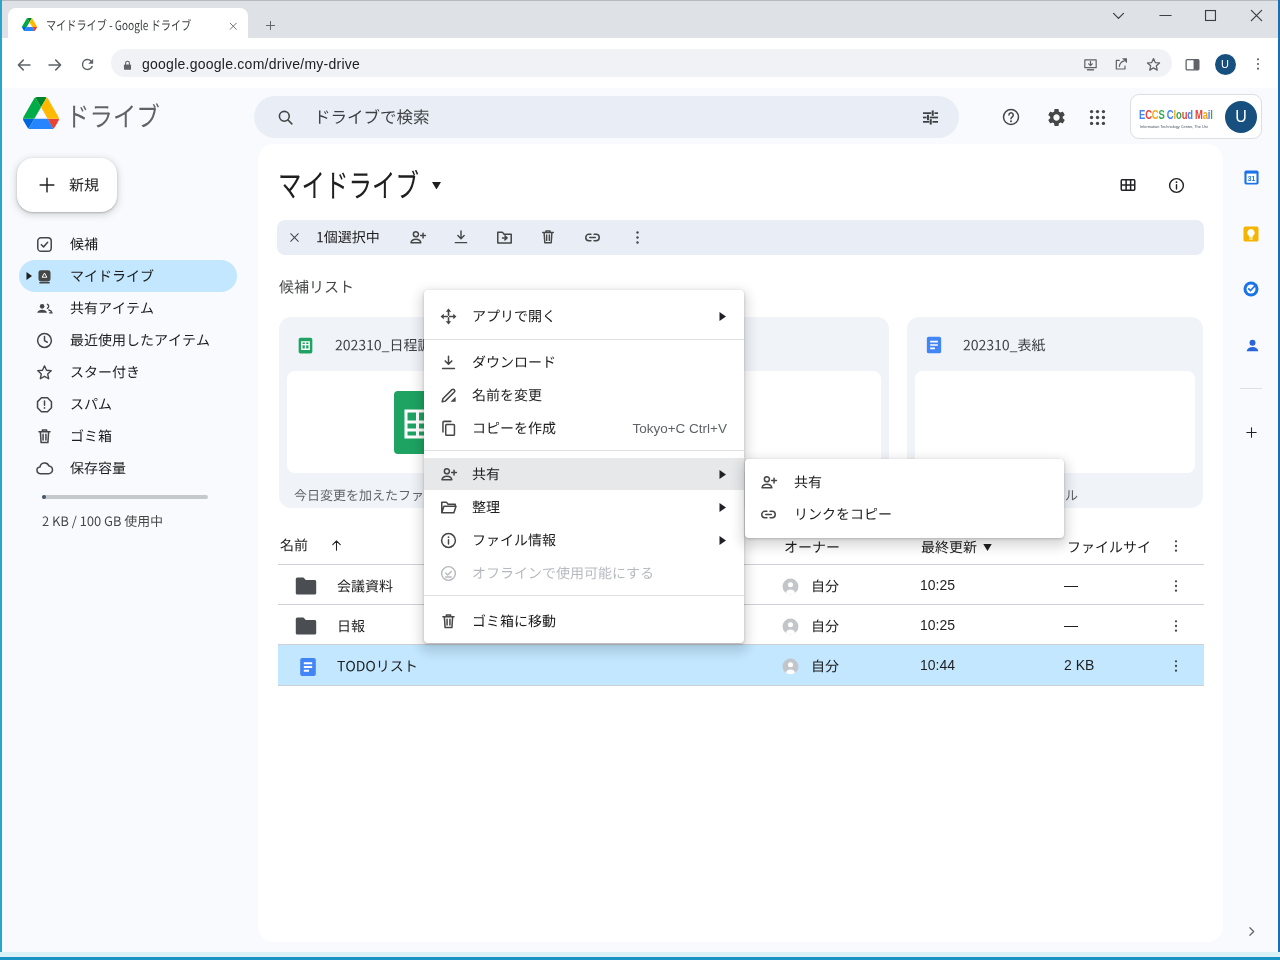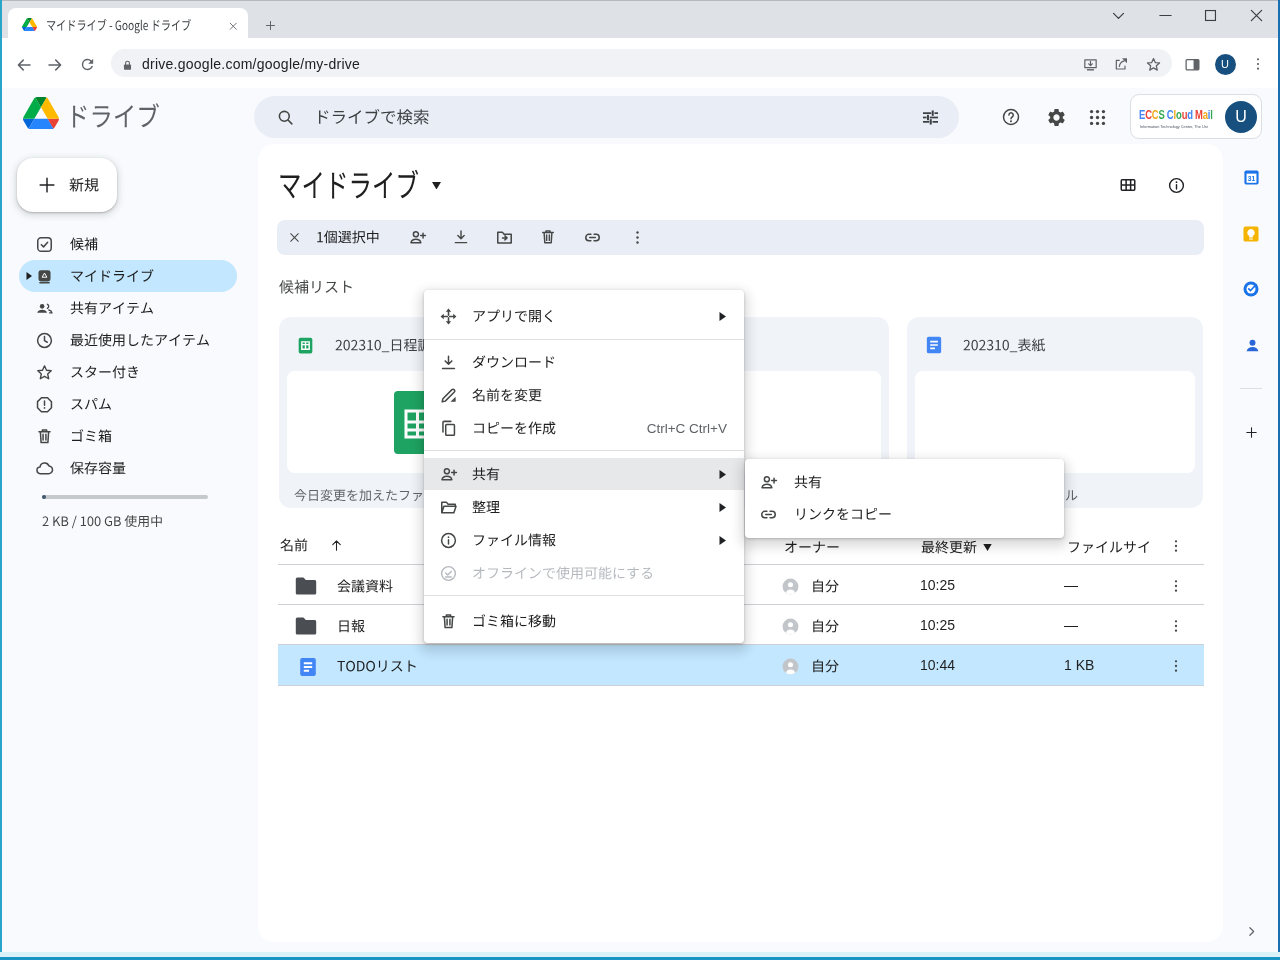--- a/index.html
+++ b/index.html
@@ -170,21 +170,21 @@
     <path d="M4 12h15 M13 5.5 19.5 12 13 18.5" fill="none" stroke="#5F6368" stroke-width="2" stroke-linecap="round" stroke-linejoin="round"></path>
   </svg>
 <svg style="position:absolute;left:78.5px;top:56.0px" width="17" height="17" viewBox="0 0 24 24">
     <path d="M17.65 6.35A7.96 7.96 0 0 0 12 4a8 8 0 1 0 7.73 10h-2.08A6 6 0 1 1 12 6c1.66 0 3.14.69 4.22 1.78L13 11h7V4z" fill="#5F6368"></path>
   </svg>
 <div style="position:absolute;left:111px;top:49px;width:1061px;height:28px;background:#F0F2F5;border-radius:14px"></div>
 <svg style="position:absolute;left:120.5px;top:58.5px" width="13" height="13" viewBox="0 0 24 24">
     <rect x="5.5" y="10" width="13" height="10" rx="1.6" fill="#5F6368"></rect>
     <path d="M8.5 10V7.5a3.5 3.5 0 0 1 7 0V10" fill="none" stroke="#5F6368" stroke-width="2" stroke-linecap="round" stroke-linejoin="round"></path>
   </svg>
-<div style="position:absolute;left:142px;top:64px;transform:translateY(-50%);font-size:14px;color:#202124;font-weight:400;letter-spacing:0.25px;white-space:nowrap">drive.google.com/google/my-drive</div>
+<div style="position:absolute;left:142px;top:64px;transform:translateY(-50%);font-size:14px;color:#202124;font-weight:400;letter-spacing:0.25px;white-space:nowrap">google.google.com/drive/my-drive</div>
 <svg style="position:absolute;left:1081.5px;top:55.5px" width="17" height="17" viewBox="0 0 24 24">
     <path d="M4 5.5h16v11H4z" fill="none" stroke="#5F6368" stroke-width="1.7" stroke-linecap="round" stroke-linejoin="round"></path>
     <path d="M12 7.5v6 M9.5 11l2.5 2.7 2.5-2.7" fill="none" stroke="#5F6368" stroke-width="1.7" stroke-linecap="round" stroke-linejoin="round"></path>
     <path d="M7 18.5h10v2H7z" fill="#5F6368"></path>
   </svg>
 <svg style="position:absolute;left:1113.0px;top:56.0px" width="16" height="16" viewBox="0 0 24 24">
     <path d="M9.5 6.5H5v13h13V15" fill="none" stroke="#5F6368" stroke-width="1.8" stroke-linecap="round" stroke-linejoin="round"></path>
     <path d="M13.5 3.5H21V11z" fill="#5F6368"></path>
     <path d="M16.8 7.2c-4.5 1.2-6.8 3.8-7.3 8.3" fill="none" stroke="#5F6368" stroke-width="1.8" stroke-linecap="round" stroke-linejoin="round"></path>
   </svg>
@@ -698,21 +698,21 @@
 <svg style="position:absolute;left:1168.0px;top:658.0px" width="16" height="16" viewBox="0 0 24 24">
     <circle cx="12" cy="5" r="1.7" fill="#444746"></circle>
     <circle cx="12" cy="12" r="1.7" fill="#444746"></circle>
     <circle cx="12" cy="19" r="1.7" fill="#444746"></circle>
   </svg>
 <div style="position:absolute;left:920px;top:585px;transform:translateY(-50%);font-size:14px;color:#1F1F1F;font-weight:400;white-space:nowrap">10:25</div>
 <div style="position:absolute;left:920px;top:625px;transform:translateY(-50%);font-size:14px;color:#1F1F1F;font-weight:400;white-space:nowrap">10:25</div>
 <div style="position:absolute;left:920px;top:665px;transform:translateY(-50%);font-size:14px;color:#1F1F1F;font-weight:400;white-space:nowrap">10:44</div>
 <div style="position:absolute;left:1064px;top:585px;transform:translateY(-50%);font-size:14px;color:#1F1F1F;font-weight:400;white-space:nowrap">—</div>
 <div style="position:absolute;left:1064px;top:625px;transform:translateY(-50%);font-size:14px;color:#1F1F1F;font-weight:400;white-space:nowrap">—</div>
-<div style="position:absolute;left:1064px;top:665px;transform:translateY(-50%);font-size:14px;color:#1F1F1F;font-weight:400;white-space:nowrap">1 KB</div>
+<div style="position:absolute;left:1064px;top:665px;transform:translateY(-50%);font-size:14px;color:#1F1F1F;font-weight:400;white-space:nowrap">2 KB</div>
 <svg style="position:absolute;left:1242.5px;top:169.0px" width="17" height="17" viewBox="0 0 24 24">
     <rect x="2" y="2" width="20" height="20" rx="2.5" fill="#1A73E8"></rect>
     <rect x="5" y="6.5" width="14" height="13" fill="#fff"></rect>
     <text x="12" y="16.6" font-size="9.5" font-weight="bold" fill="#1A73E8" text-anchor="middle" font-family="Liberation Sans,sans-serif">31</text>
   </svg>
 <svg style="position:absolute;left:1242.0px;top:224.5px" width="18" height="18" viewBox="0 0 24 24">
     <rect x="2" y="2" width="20" height="20" rx="2.5" fill="#F5B400"></rect>
     <path d="M12 5.5a4.8 4.8 0 0 0-2.4 9v2h4.8v-2a4.8 4.8 0 0 0-2.4-9z" fill="#fff"></path>
     <path d="M9.6 18h4.8v1.4H9.6z" fill="#fff"></path>
   </svg>
@@ -869,21 +869,21 @@
 <svg style="position:absolute;left:471px;top:610.1px" width="86" height="21">
     <g fill="#1F1F1F" transform="translate(1,16.24) scale(0.014000,-0.014000)">
       <use href="#g34" x="0"></use>
       <use href="#g49" x="1000"></use>
       <use href="#g92" x="2000"></use>
       <use href="#g24" x="3000"></use>
       <use href="#g90" x="4000"></use>
       <use href="#g70" x="5000"></use>
     </g>
   </svg>
-<div style="position:absolute;left:727px;top:428px;transform:translate(-100%,-50%);font-size:13.5px;color:#5F6368;font-weight:400;white-space:nowrap">Ctrl+C Ctrl+V</div>
+<div style="position:absolute;left:727px;top:428px;transform:translate(-100%,-50%);font-size:13.5px;color:#5F6368;font-weight:400;white-space:nowrap">Tokyo+C Ctrl+V</div>
 <div style="position:absolute;left:424px;top:339px;width:320px;height:1px;background:#DDDFE3"></div>
 <div style="position:absolute;left:424px;top:450px;width:320px;height:1px;background:#DDDFE3"></div>
 <div style="position:absolute;left:424px;top:595px;width:320px;height:1px;background:#DDDFE3"></div>
 <div style="position:absolute;left:745px;top:459px;width:319px;height:79px;background:#fff;border-radius:4px;box-shadow:0 1px 3px rgba(0,0,0,.22),0 5px 12px 4px rgba(0,0,0,.14)"></div>
 <svg style="position:absolute;left:758.5px;top:472.5px" width="19" height="19" viewBox="0 0 24 24">
     <circle cx="10" cy="8" r="3.2" fill="none" stroke="#444746" stroke-width="1.9"></circle>
     <path d="M3.8 18.6c.6-3 3.4-4.4 6.2-4.4s5.6 1.4 6.2 4.4z" fill="none" stroke="#444746" stroke-width="1.9" stroke-linecap="round" stroke-linejoin="round"></path>
     <path d="M19 6.5v6 M16 9.5h6" fill="none" stroke="#444746" stroke-width="1.9" stroke-linecap="round" stroke-linejoin="round"></path>
   </svg>
 <svg style="position:absolute;left:793px;top:471.1px" width="30" height="21">

